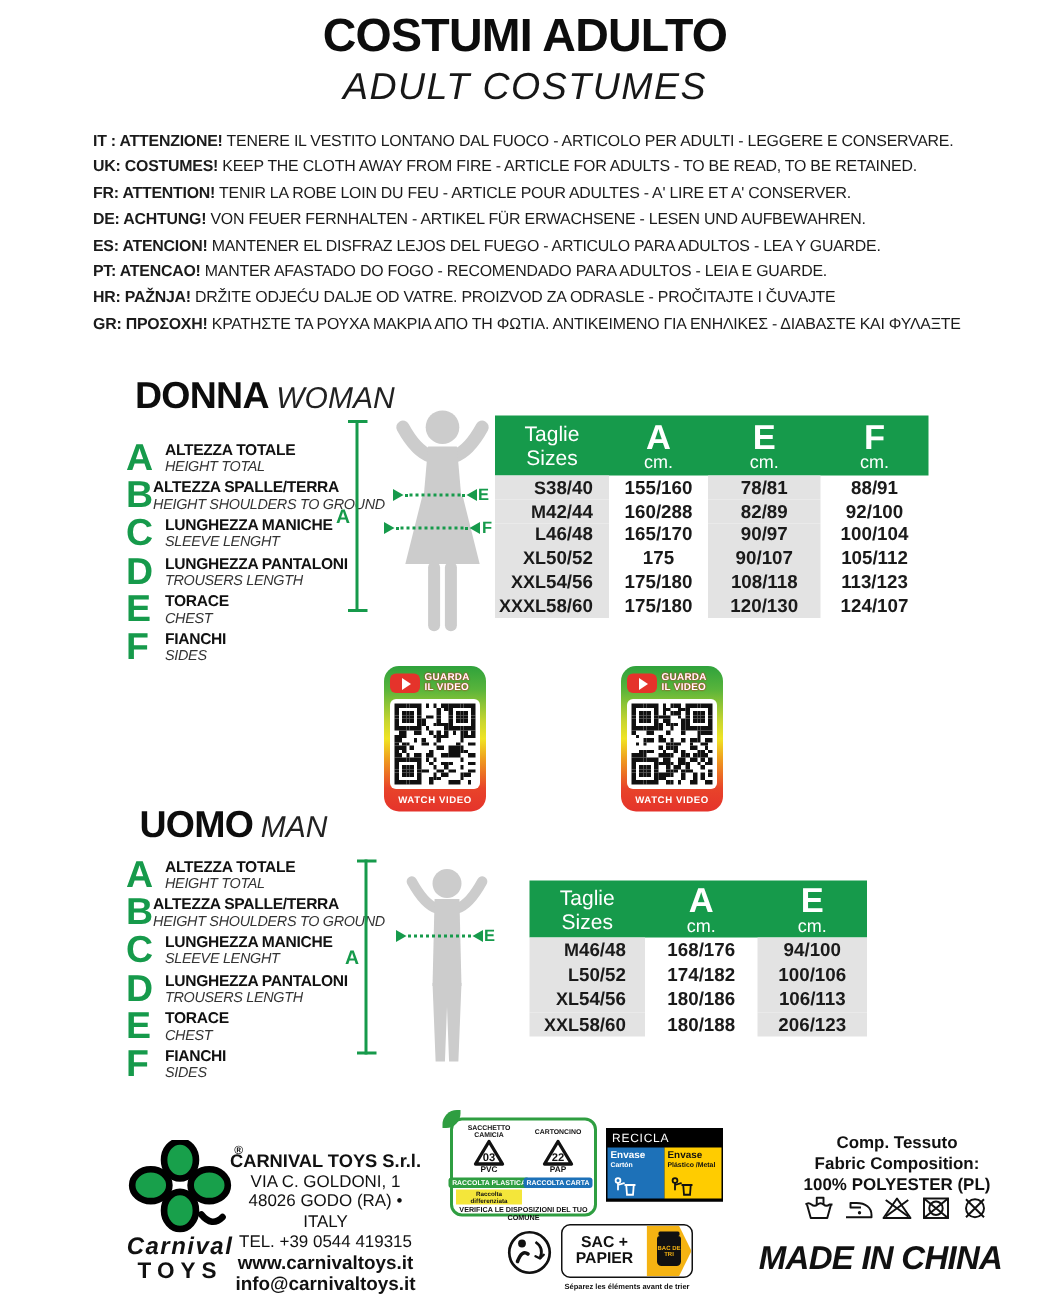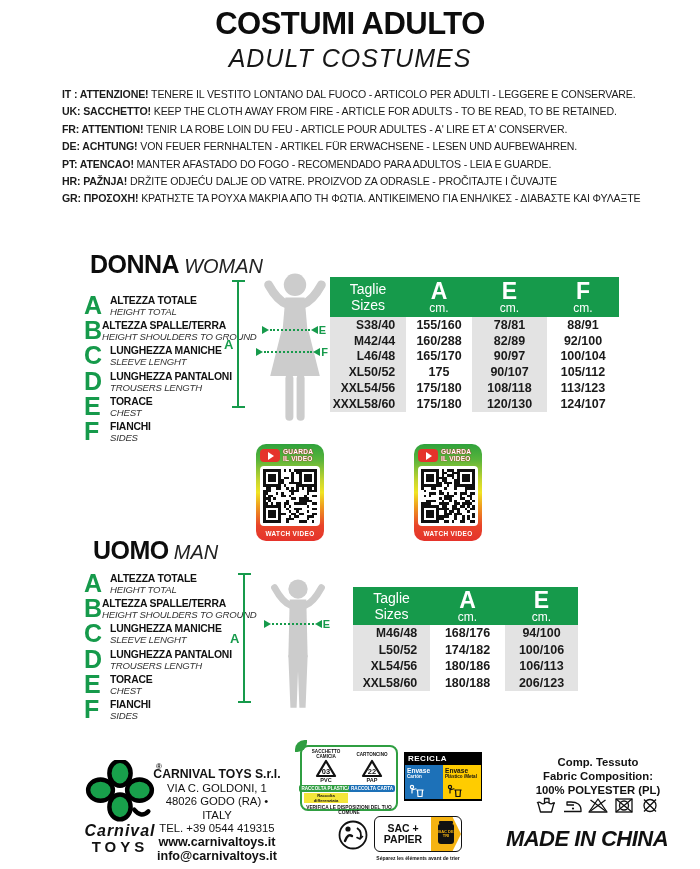--- a/index.html
+++ b/index.html
@@ -96,21 +96,21 @@
   .rc-tri { position:relative; width:22px; height:19px; }
   .rc-mat { font-size:5.5px; font-weight:800; margin-top:-1px; }
   .rc-badge { font-size:4.6px; font-weight:800; color:#fff; border-radius:2px; padding:1px 2px; margin-top:1.5px; white-space:nowrap; }
   .rc-badge.green { background:#2f9e41; }
   .rc-badge.blue  { background:#1d71b8; }
   .rc-sub { font-size:4.2px; font-weight:700; background:#f4e63a; padding:0 2px; margin-top:1px; }
   .rc-note { font-size:4.8px; font-weight:800; margin-top:2px; }
 
   .recicla-box { position:absolute; left:404px; top:752px; width:78px; height:49px;
                  border:1.5px solid #000; background:#000; }
-  .recicla-title { color:#fff; font-size:8px; font-weight:700; padding:1px 3px; height:12px; letter-spacing:.5px; }
+  .recicla-title { color:#fff; font-size:8px; font-weight:400; padding:1px 3px; height:12px; letter-spacing:.5px; }
   .recicla-cells { display:flex; height:34px; }
   .recicla-cell { width:50%; padding:1.5px 2px; display:flex; flex-direction:column; }
   .recicla-cell.blue { background:#1d71b8; color:#fff; }
   .recicla-cell.yellow { background:#ffcc00; color:#111; }
   .env1 { font-size:6.6px; font-weight:800; line-height:7px; }
   .env2 { font-size:4.6px; font-weight:600; line-height:5px; }
   .env-icon { margin-top:auto; align-self:flex-start; }
 
   .composition { position:absolute; left:518px; top:755px; width:160px; text-align:center; line-height:14px; }
   .comp-line { font-size:11.3px; font-weight:800; }
@@ -135,23 +135,24 @@
 </head>
 <body>
 
 <div class="page">
 
   <div class="title">COSTUMI ADULTO</div>
   <div class="subtitle">ADULT COSTUMES</div>
 
   <div class="warnings">
     <p class="warn"><b>IT : ATTENZIONE!</b> <span>TENERE IL VESTITO LONTANO DAL FUOCO - ARTICOLO PER ADULTI - LEGGERE E CONSERVARE.</span></p>
-    <p class="warn"><b>UK: SACCHETTO!</b> <span>KEEP THE CLOTH AWAY FROM FIRE - ARTICLE FOR ADULTS - TO BE READ, TO BE RETAINED.</span></p>
+    <p class="warn"><b>UK: COSTUMES!</b> <span>KEEP THE CLOTH AWAY FROM FIRE - ARTICLE FOR ADULTS - TO BE READ, TO BE RETAINED.</span></p>
     <p class="warn"><b>FR: ATTENTION!</b> <span>TENIR LA ROBE LOIN DU FEU - ARTICLE POUR ADULTES  - A' LIRE ET A' CONSERVER.</span></p>
     <p class="warn"><b>DE: ACHTUNG!</b> <span>VON FEUER FERNHALTEN - ARTIKEL FÜR ERWACHSENE  - LESEN UND AUFBEWAHREN.</span></p>
+    <p class="warn"><b>ES: ATENCION!</b> <span>MANTENER EL DISFRAZ LEJOS DEL FUEGO -  ARTICULO PARA ADULTOS - LEA Y GUARDE.</span></p>
     <p class="warn"><b>PT: ATENCAO!</b> <span>MANTER AFASTADO DO FOGO - RECOMENDADO PARA ADULTOS - LEIA E GUARDE.</span></p>
     <p class="warn"><b>HR: PAŽNJA!</b> <span>DRŽITE ODJEĆU DALJE OD VATRE. PROIZVOD ZA ODRASLE - PROČITAJTE I ČUVAJTE</span></p>
     <p class="warn"><b>GR: ΠΡΟΣΟΧΗ!</b> <span>ΚΡΑΤΗΣΤΕ ΤΑ ΡΟΥΧΑ ΜΑΚΡΙΑ ΑΠΟ ΤΗ ΦΩΤΙΑ. ΑΝΤΙΚΕΙΜΕΝΟ ΓΙΑ ΕΝΗΛΙΚΕΣ - ΔΙΑΒΑΣΤΕ ΚΑΙ ΦΥΛΑΞΤΕ</span></p>
   </div>
 
   <div class="sec-heading" style="left:90px;top:250px">
     <span class="h-main">DONNA</span><span class="h-sub">WOMAN</span>
   </div>
 
   <div class="legend" style="left:84px;top:294px">

